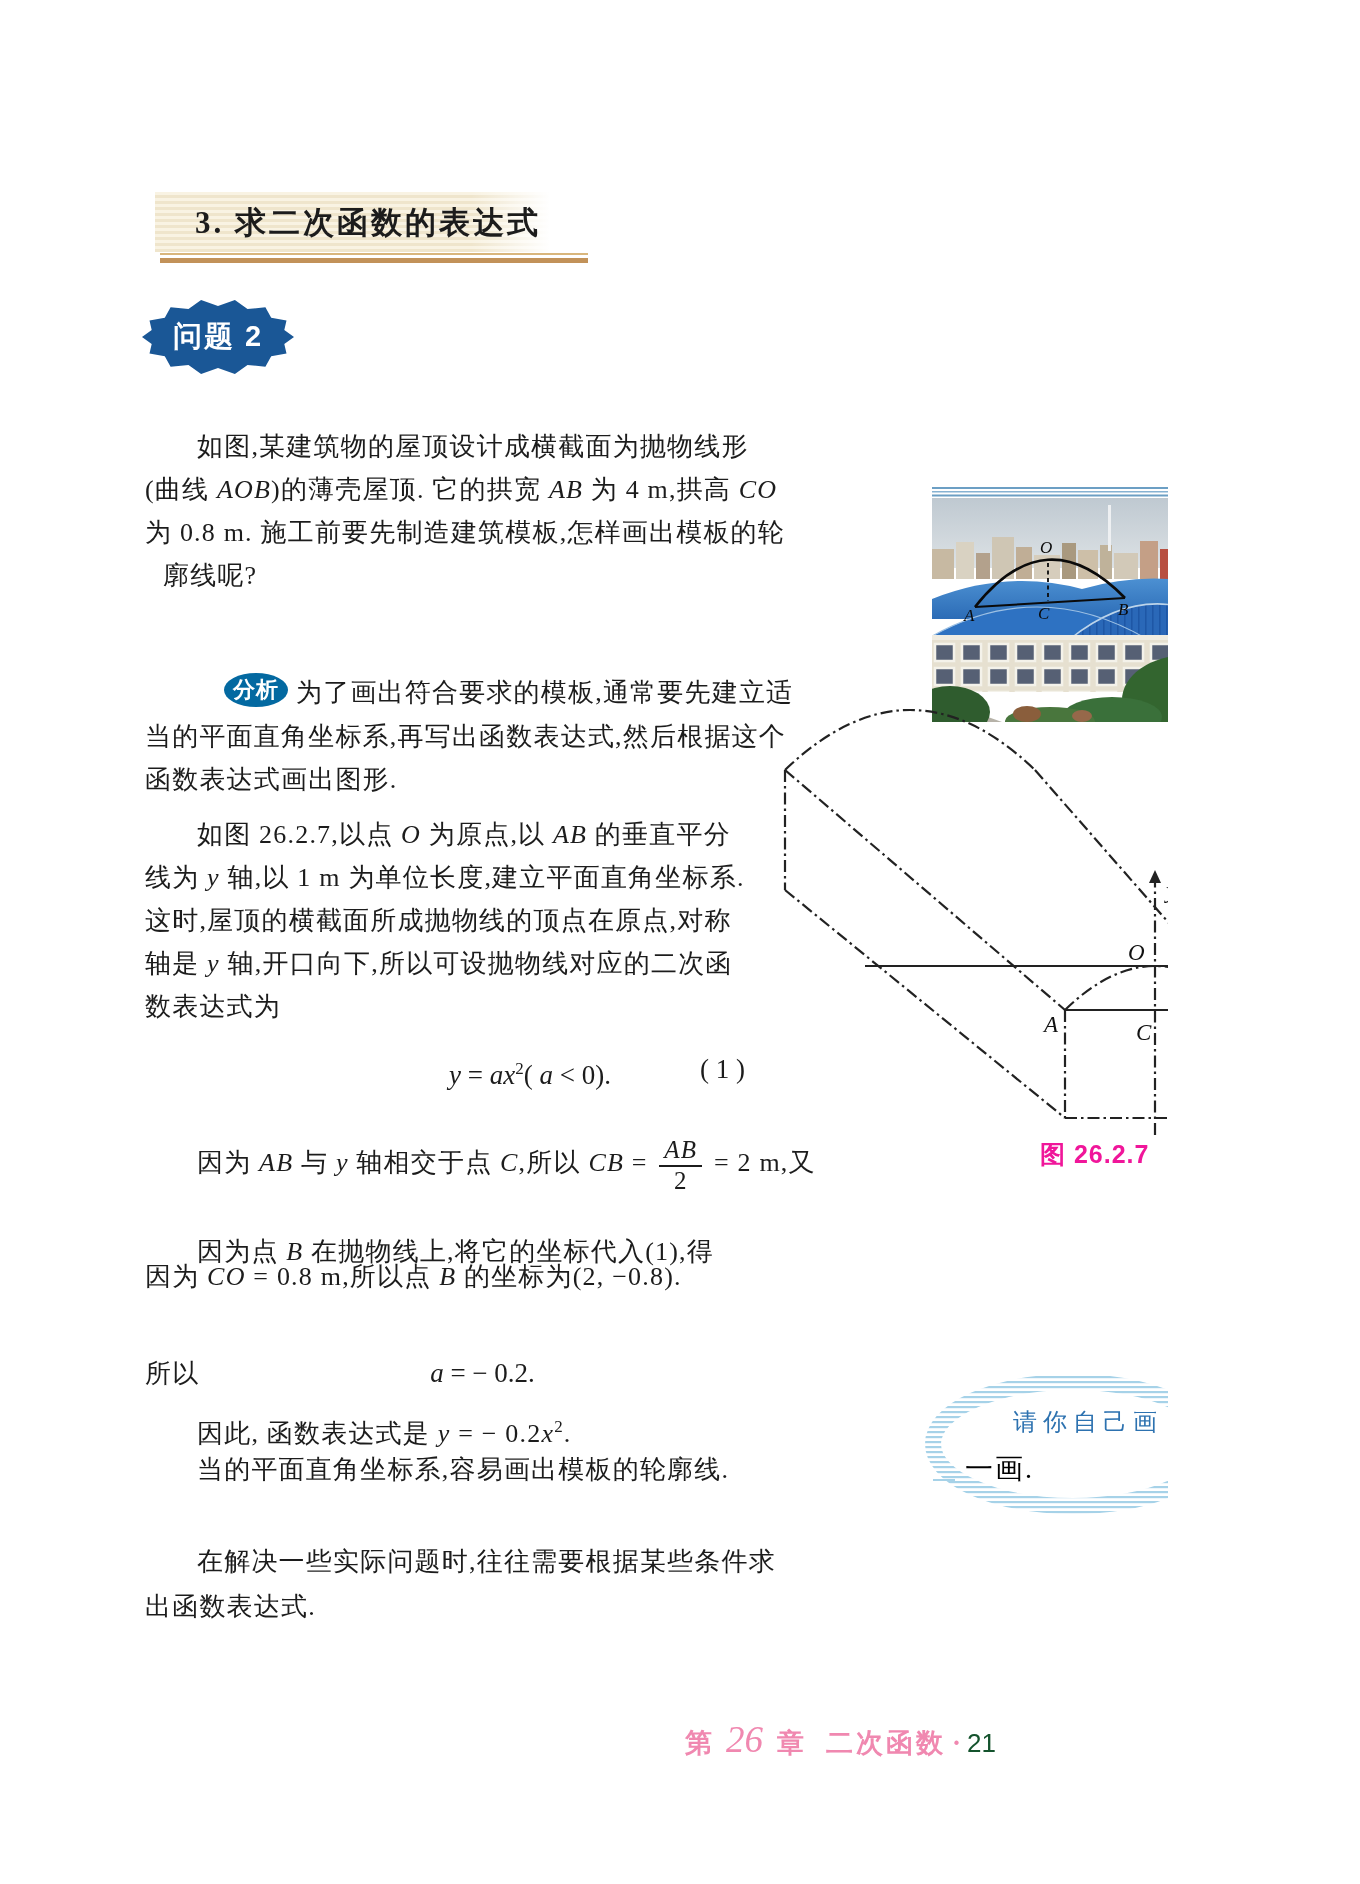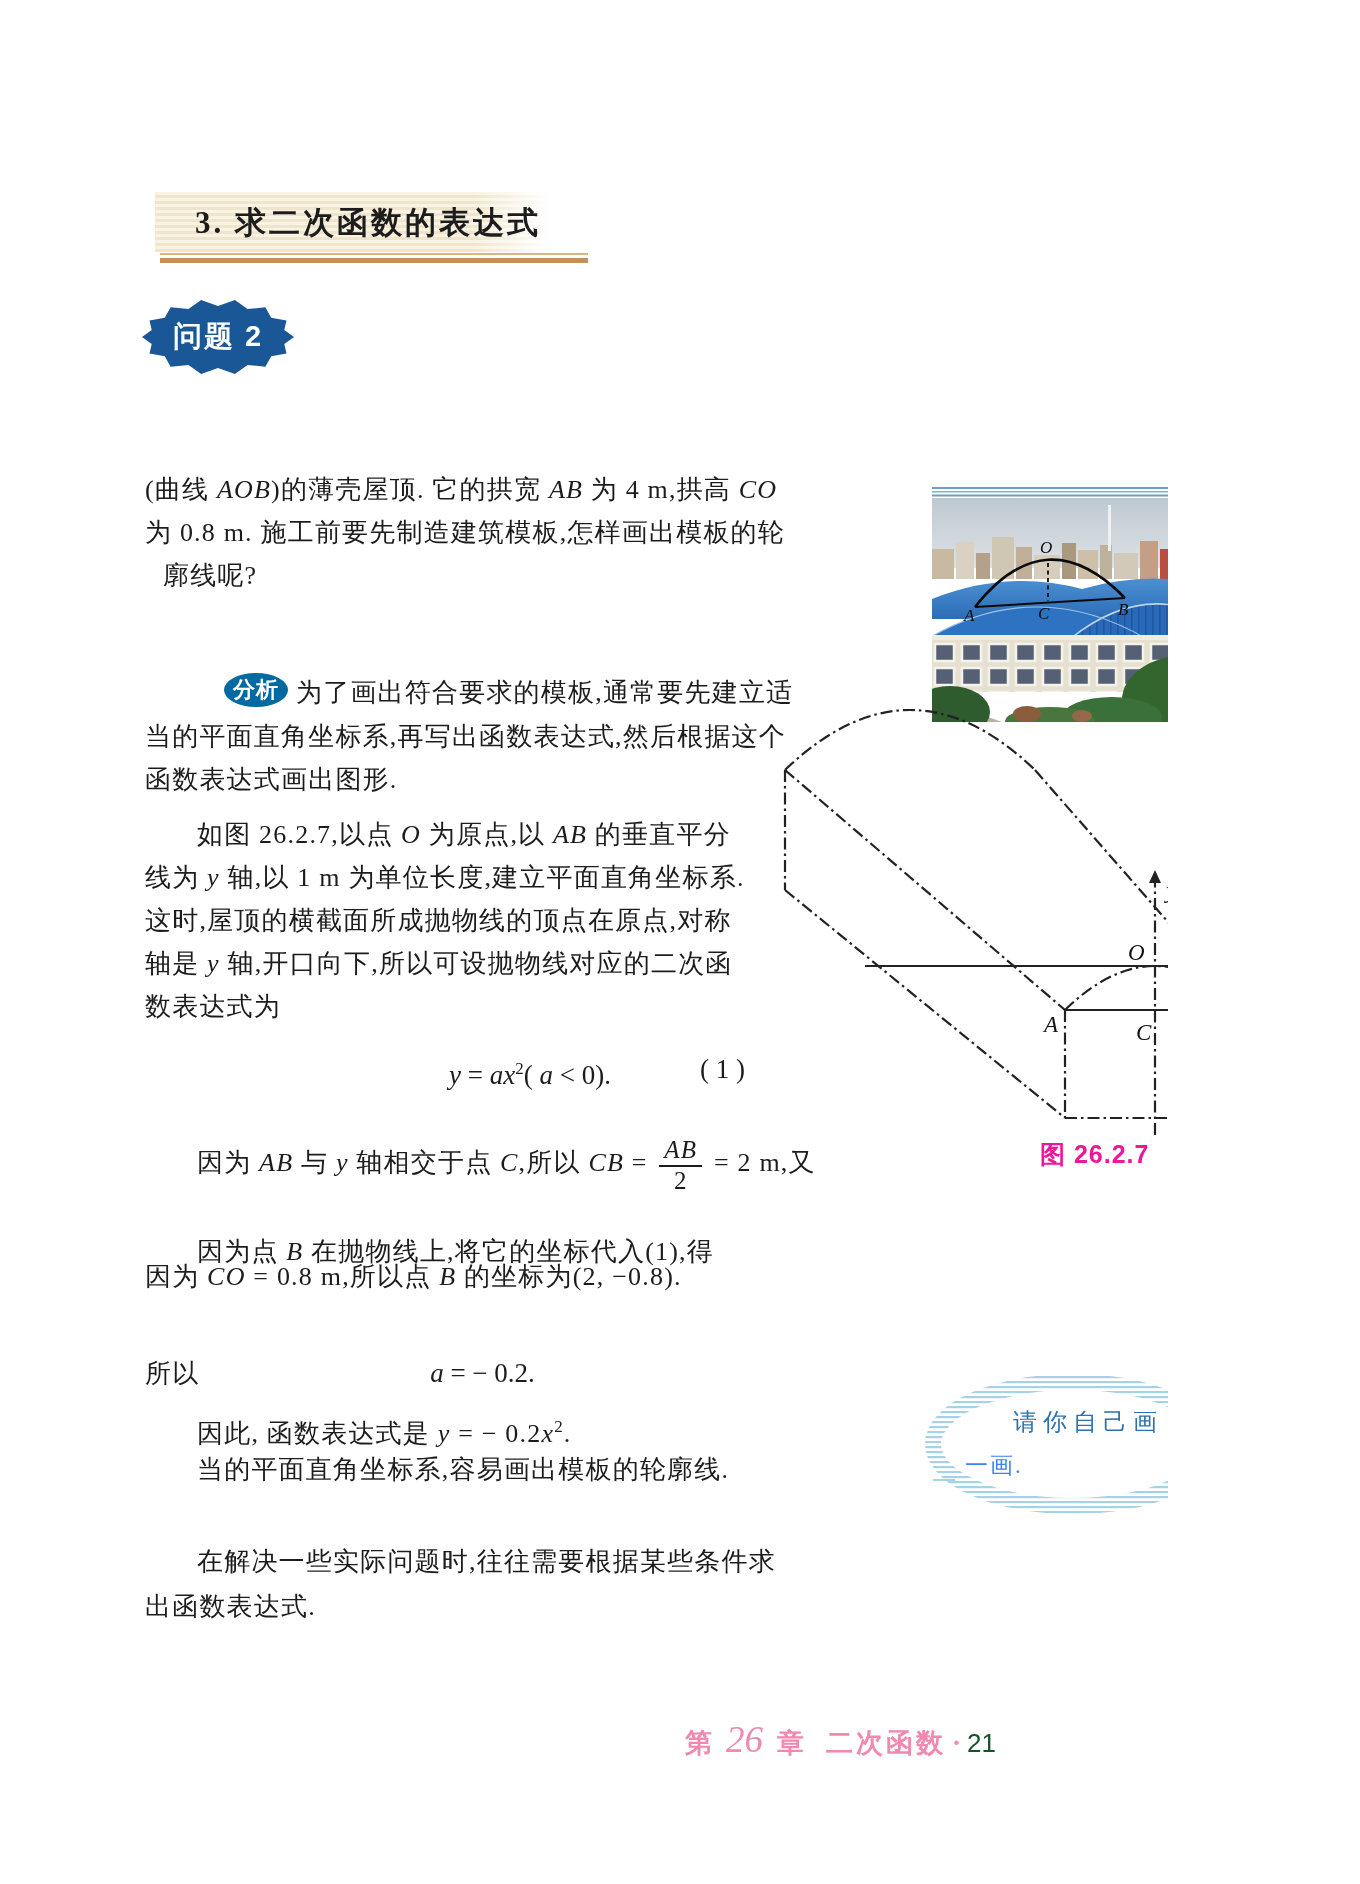--- a/index.html
+++ b/index.html
@@ -41,21 +41,21 @@
           font-weight:700;color:#f0169a;letter-spacing:1px;z-index:3;}
 
   
   .photo{position:absolute;left:932px;top:487px;width:300px;height:235px;}
   .diagram{position:absolute;left:770px;top:638px;width:500px;height:510px;}
 
   
   .bubble{position:absolute;left:925px;top:1376px;width:300px;height:140px;}
   .bubble-svg{position:absolute;left:0;top:0;width:300px;height:140px;}
   .bubble-l1{position:absolute;left:88px;top:30px;font-size:24px;color:#2d72b0;letter-spacing:6px;white-space:nowrap;}
-  .bubble-l2{position:absolute;left:40px;top:74px;font-size:23px;color:#3b82f6;letter-spacing:2px;white-space:nowrap;}
+  .bubble-l2{position:absolute;left:40px;top:74px;font-size:28px;color:#000000;letter-spacing:2px;white-space:nowrap;}
 
   
   .footer{position:absolute;right:172px;top:1718px;display:flex;align-items:baseline;gap:6px;
           white-space:nowrap;}
   .fpink{color:#f088b0;font-weight:700;font-size:27px;font-family:sans-serif;}
   .fnum26{color:#f088b0;font-style:italic;font-size:37px;font-family:"Liberation Serif",serif;margin:0 8px;}
   .ftitle{color:#f088b0;font-weight:700;font-size:27px;font-family:sans-serif;letter-spacing:3px;margin-left:16px;}
   .fdot{color:#f088b0;font-weight:700;font-size:27px;}
   .fpage{color:#14532d;font-weight:400;font-size:26px;font-family:"Liberation Sans",sans-serif;}
 </style>
@@ -68,20 +68,21 @@
     <div class="banner-text">3. 求二次函数的表达式</div>
   </div>
   <div class="gold1"></div>
   <div class="gold2"></div>
 
   <svg class="pbadge-svg" viewBox="0 0 156 80">
     <polygon fill="#1a5796" points="154.0,40.0 144.3,46.9 146.5,56.5 131.2,59.3 125.4,69.7 107.5,67.9 94.9,77.0 78.0,71.0 61.1,77.0 48.5,67.9 30.6,69.7 24.8,59.3 9.5,56.5 11.7,46.9 2.0,40.0 11.7,33.1 9.5,23.5 24.8,20.7 30.6,10.3 48.5,12.1 61.1,3.0 78.0,9.0 94.9,3.0 107.5,12.1 125.4,10.3 131.2,20.7 146.5,23.5 144.3,33.1"></polygon>
   </svg>
   <div class="pbadge-text">问题 2</div>
 
+  <div class="ln" style="left:197px;top:430px;"><span>如图,某建筑物的屋顶设计成横截面为抛物线形</span></div>
   <div class="ln" style="left:145px;top:473px;"><span>(曲线 </span><span class="v">AOB</span><span>)的薄壳屋顶. 它的拱宽 </span><span class="v">AB</span><span> 为 4 m,拱高 </span><span class="v">CO</span></div>
   <div class="ln" style="left:145px;top:516px;"><span>为 0.8 m. 施工前要先制造建筑模板,怎样画出模板的轮</span></div>
   <div class="ln" style="left:145px;top:559px;margin-left:18px;"><span>廓线呢?</span></div>
 
   <div class="abadge">分析</div>
   <div class="ln" style="left:296px;top:676px;"><span>为了画出符合要求的模板,通常要先建立适</span></div>
   <div class="ln" style="left:145px;top:720px;"><span>当的平面直角坐标系,再写出函数表达式,然后根据这个</span></div>
   <div class="ln" style="left:145px;top:763px;"><span>函数表达式画出图形.</span></div>
 
   <div class="ln" style="left:197px;top:818px;"><span>如图 26.2.7,以点 </span><span class="v">O</span><span> 为原点,以 </span><span class="v">AB</span><span> 的垂直平分</span></div>

